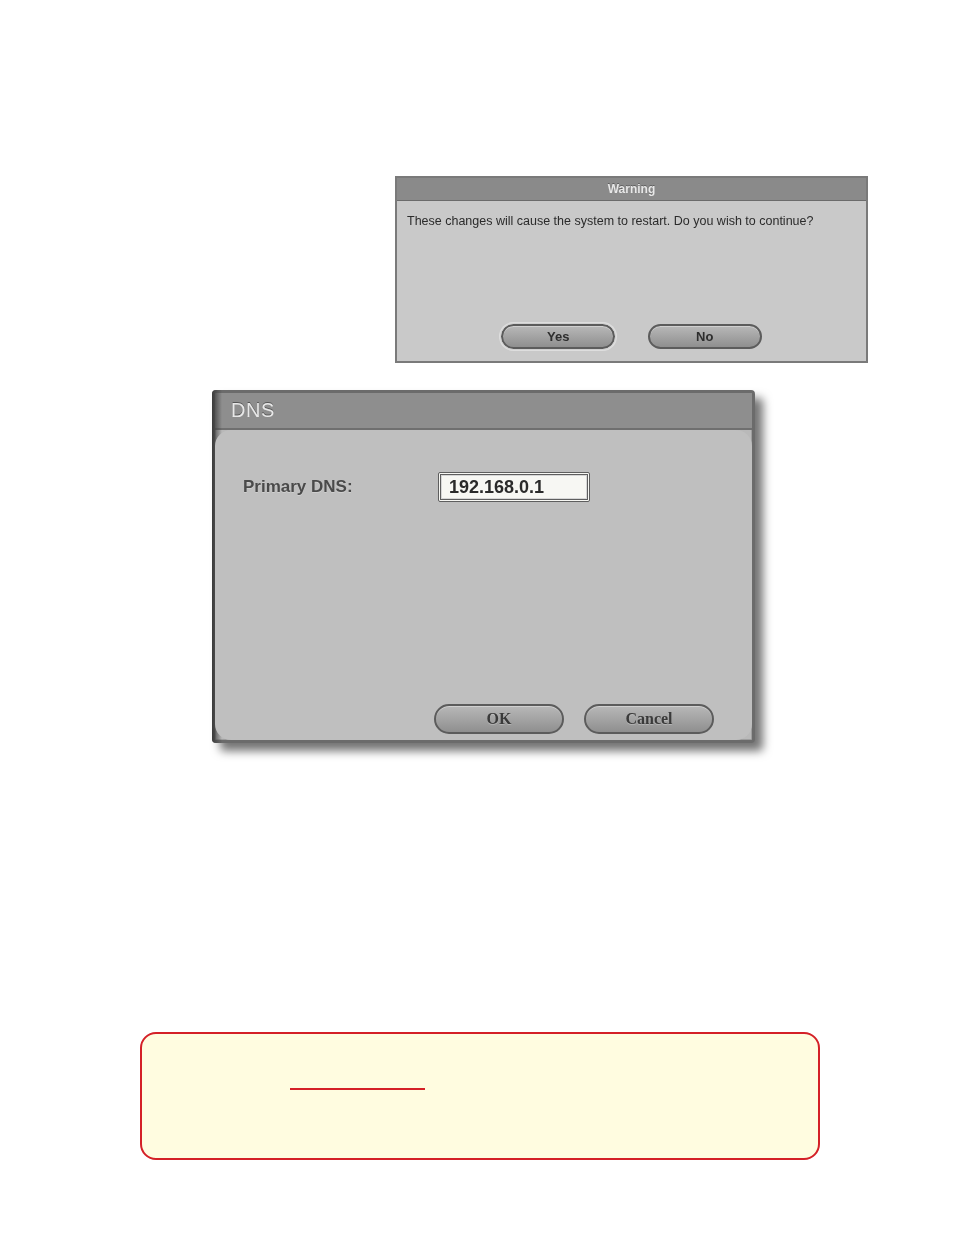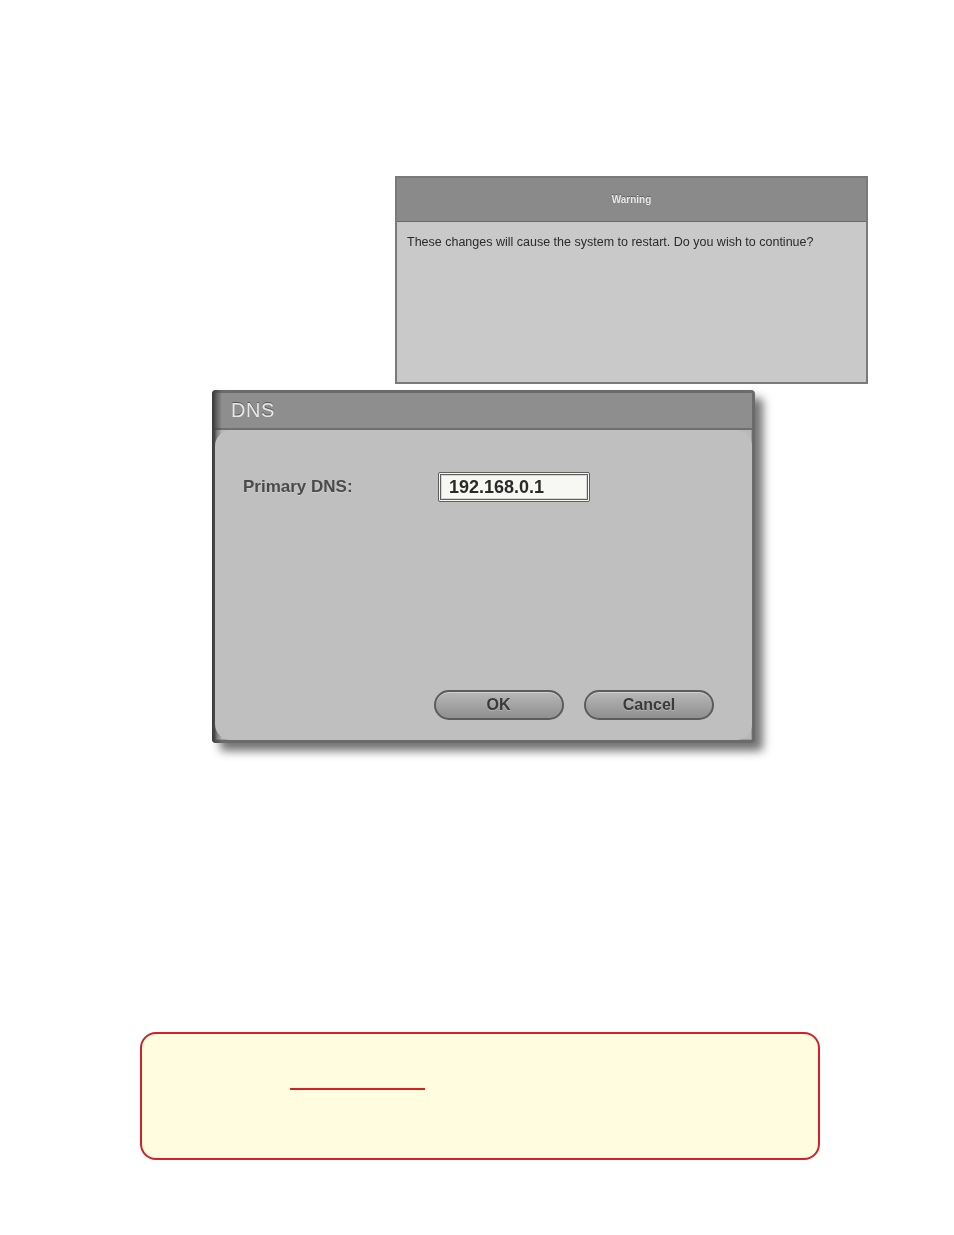--- a/index.html
+++ b/index.html
@@ -23,23 +23,23 @@
     top: 176px;
     width: 469px;
     border: 2px solid #7a7a7a;
     background: #bfbfbf;
     box-shadow: 0 0 0 1px #555 inset;
   }
   .warning-titlebar {
     background: #8a8a8a;
     color: #e8e8e8;
     font-weight: bold;
-    font-size: 10px;
+    font-size: 12px;
     text-align: center;
-    padding: 16px 0;
+    padding: 4px 0;
     border-bottom: 1px solid #6b6b6b;
     text-shadow: 0 -1px 0 rgba(0,0,0,.3);
   }
   .warning-body {
     background: #c9c9c9;
     padding: 12px 10px 4px 10px;
     height: 160px;
     box-sizing: border-box;
     position: relative;
   }
@@ -137,21 +137,22 @@
     border: 2px solid #707070;
     border-radius: 2px;
   }
   .dns-input.focused {
     border: 3px double #5e5e5e;
     box-shadow: 0 0 0 1px #d6d6d6 inset;
   }
   .dns-buttons {
     position: absolute;
     right: 30px;
-    bottom: 20px;
+    bottom: 6px;
+    font-family: Liberation Serif, serif;
   }
   .dns-buttons .pill-button {
     min-width: 82px;
     font-size: 16px;
     padding: 4px 22px;
     margin: 0 8px;
     border-radius: 16px;
     color: #3a3a3a;
     text-shadow: 0 1px 0 rgba(255,255,255,.25);
   }
@@ -180,20 +181,24 @@
 </style>
 </head>
 <body>
 
 <div class="page">
 
   <div class="warning-dialog">
     <div class="warning-titlebar">Warning</div>
     <div class="warning-body">
       <div class="warning-message">These changes will cause the system to restart.  Do you wish to continue?</div>
+      <div class="warning-buttons">
+        <span class="pill-button focused">Yes</span>
+        <span class="pill-button">No</span>
+      </div>
     </div>
   </div>
 
   <div class="dns-dialog">
     <div class="dns-left-edge"></div>
     <div class="dns-titlebar">DNS</div>
     <div class="dns-body">
 
       <div class="dns-row">
         <div class="dns-label">Primary DNS:</div>

